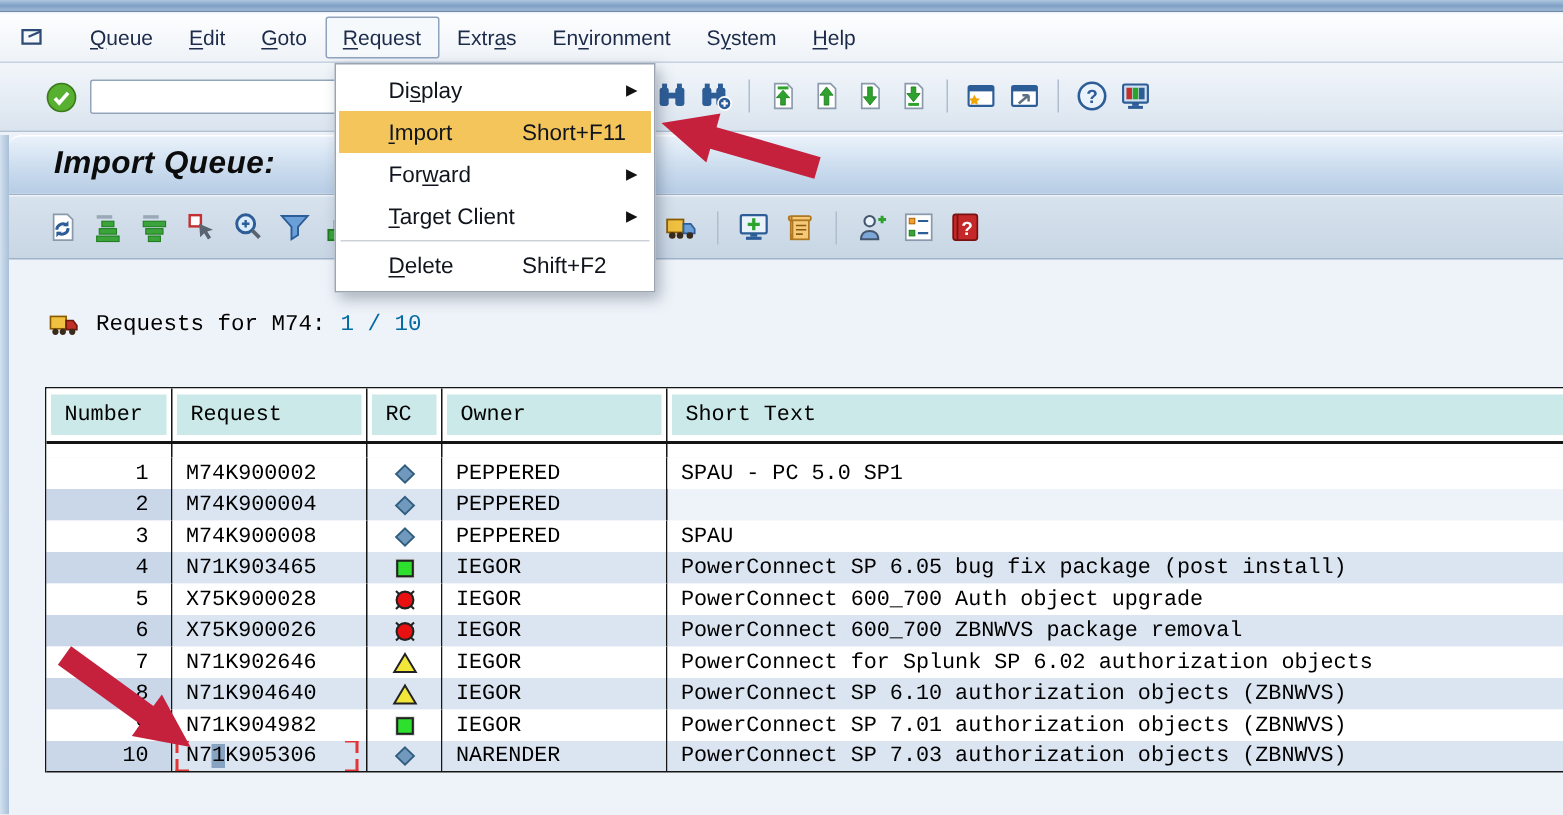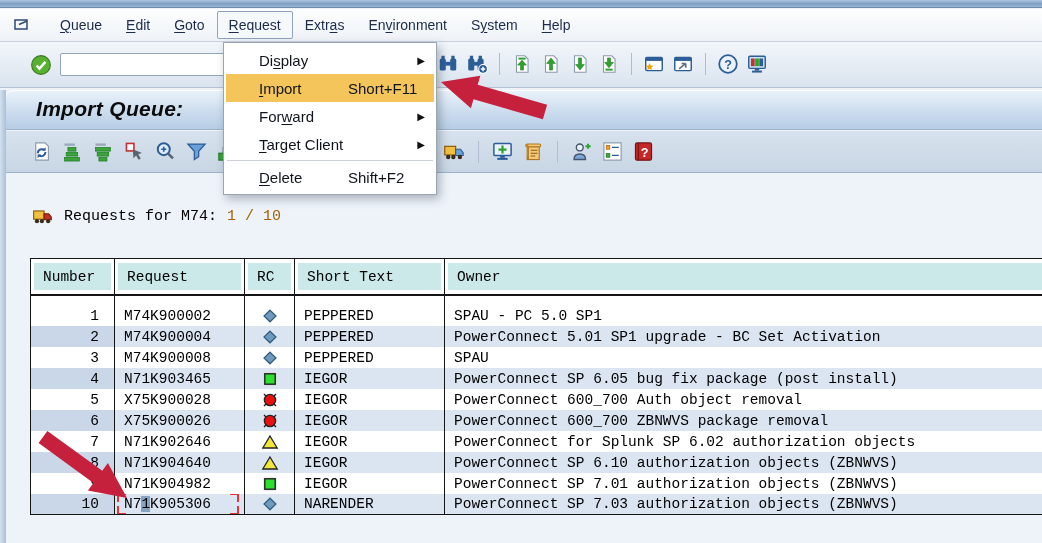--- a/index.html
+++ b/index.html
@@ -56,21 +56,21 @@
   .atb-right { position:absolute; left:437px; top:9px; display:flex; gap:8px; align-items:center; }
   .atbi { width:23px; height:23px; display:flex; }
   .atbi svg { width:100%; height:100%; }
 
   
   .content { position:absolute; top:174px; left:6px; right:0; bottom:0; background:#eef3f9; }
   .status-line { position:absolute; left:26px; top:32px; display:flex; align-items:center; gap:10px;
     font-family:"Liberation Mono","DejaVu Sans Mono",monospace; font-size:15px;justify-content:center; }
   .status-truck { width:22px; height:20px; }
   .status-label { color:#000; }
-  .status-value { color:#a16207; }
+  .status-value { color:#0369a1; }
 
   
   .sap-table { position:absolute; left:24px; top:84px; right:0;
     border-top:1px solid #151515; border-left:1px solid #151515;
     font-family:"Liberation Mono","DejaVu Sans Mono",monospace; font-size:14.5px; color:#000; }
   .trow { display:grid; grid-template-columns:84px 130px 50px 150px 1fr; }
   .trow.head { border-bottom:2px solid #151515; background:#fff; }
   .hcell { border-right:1px solid #151515; padding:4px 3px; height:35px; }
   .hcell:last-child { border-right:none; padding-right:0; }
   .hbg { background:#cbe9e8; height:100%; display:flex; align-items:center; padding-left:9px; }
@@ -353,24 +353,24 @@
         <div class="hcell">
           <div class="hbg">Number</div>
         </div>
         <div class="hcell">
           <div class="hbg">Request</div>
         </div>
         <div class="hcell">
           <div class="hbg">RC</div>
         </div>
         <div class="hcell">
+          <div class="hbg">Owner</div>
+        </div>
+        <div class="hcell">
           <div class="hbg">Short Text</div>
-        </div>
-        <div class="hcell">
-          <div class="hbg">Owner</div>
         </div>
       </div>
       <div class="trow gaprow">
         <div class="gcell"></div>
         <div class="gcell"></div>
         <div class="gcell"></div>
         <div class="gcell"></div>
         <div class="gcell"></div>
       </div>
       <div class="trow drow odd">
@@ -390,21 +390,20 @@
         <div class="dcell c-num">2</div>
         <div class="dcell c-req">M74K900004</div>
         <div class="dcell c-rc">
           <span class="rc-ico">
             <svg viewBox="0 0 18 18">
               <path d="M9 3.2L15 9l-6 5.8L3 9z" fill="#7099bd" stroke="#2f5d7e" stroke-width="1.2"></path>
             </svg>
           </span>
         </div>
         <div class="dcell c-own">PEPPERED</div>
-        <div class="dcell c-st">PowerConnect 5.01 SP1 upgrade - BC Set Activation</div>
       </div>
       <div class="trow drow odd">
         <div class="dcell c-num">3</div>
         <div class="dcell c-req">M74K900008</div>
         <div class="dcell c-rc">
           <span class="rc-ico">
             <svg viewBox="0 0 18 18">
               <path d="M9 3.2L15 9l-6 5.8L3 9z" fill="#7099bd" stroke="#2f5d7e" stroke-width="1.2"></path>
             </svg>
           </span>
@@ -431,21 +430,21 @@
         <div class="dcell c-req">X75K900028</div>
         <div class="dcell c-rc">
           <span class="rc-ico">
             <svg viewBox="0 0 18 18">
               <path d="M3 3l2.2 2.2M15 3l-2.2 2.2M3 15l2.2-2.2M15 15l-2.2-2.2" stroke="#222" stroke-width="1.4"></path>
               <circle cx="9" cy="9" r="5.6" fill="#e81010" stroke="#222" stroke-width="1.4"></circle>
             </svg>
           </span>
         </div>
         <div class="dcell c-own">IEGOR</div>
-        <div class="dcell c-st">PowerConnect 600_700 Auth object removal</div>
+        <div class="dcell c-st">PowerConnect 600_700 Auth object upgrade</div>
       </div>
       <div class="trow drow even">
         <div class="dcell c-num">6</div>
         <div class="dcell c-req">X75K900026</div>
         <div class="dcell c-rc">
           <span class="rc-ico">
             <svg viewBox="0 0 18 18">
               <path d="M3 3l2.2 2.2M15 3l-2.2 2.2M3 15l2.2-2.2M15 15l-2.2-2.2" stroke="#222" stroke-width="1.4"></path>
               <circle cx="9" cy="9" r="5.6" fill="#e81010" stroke="#222" stroke-width="1.4"></circle>
             </svg>

